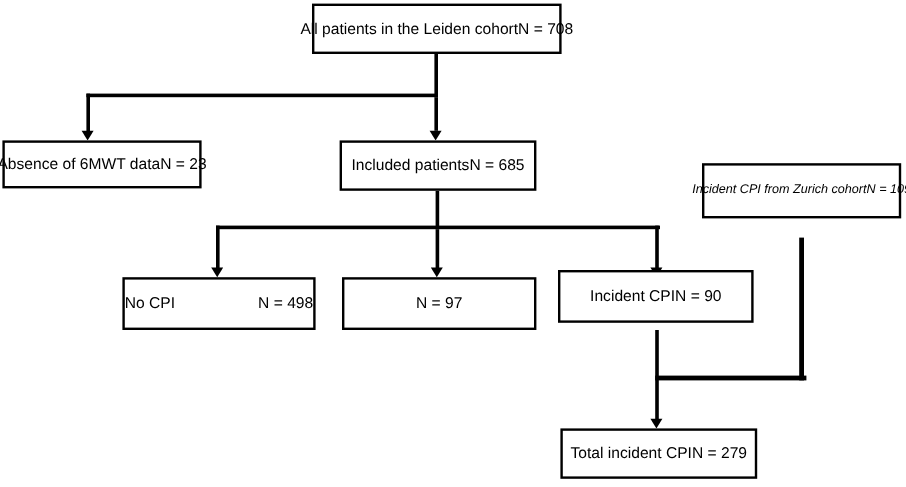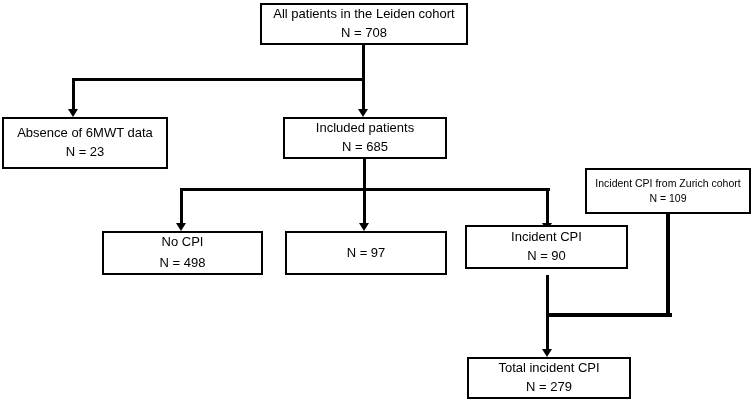--- a/index.html
+++ b/index.html
@@ -15,34 +15,34 @@
     background: #ffffff;
     overflow: hidden;
   }
   .node {
     position: absolute;
     box-sizing: border-box;
     border: 2px solid #000000;
     background: #ffffff;
     color: #000000;
     display: flex;
-    flex-direction: column;
+    flex-direction: row;
     align-items: center;
     justify-content: center;
     text-align: center;
     font-size: 13px;
     line-height: 1.45;
   }
   .node .line1, .node .line2 { white-space: nowrap; }
 
   
   .n-all       { left: 260px; top: 3px;   width: 208px; height: 42px; }
-  .n-absence   { left: 2px;   top: 117px; width: 166px; height: 52px; align-items: center; }
+  .n-absence   { left: 2px;   top: 117px; width: 166px; height: 40px; align-items: center; }
   .n-included  { left: 283px; top: 117px; width: 164px; height: 42px; text-align: center; }
-  .n-zurich    { left: 585px; top: 168px; width: 166px; height: 46px; font-size: 10.5px; }
+  .n-zurich    { left: 585px; top: 136px; width: 166px; height: 46px; font-size: 10.5px; font-style: italic; }
   .n-nocpi     { left: 102px; top: 231px; width: 161px; height: 44px; justify-content: space-between; }
   .n-prevalent { left: 285px; top: 231px; width: 162px; height: 44px; }
   .n-incident  { left: 465px; top: 225px; width: 163px; height: 44px; }
   .n-total     { left: 467px; top: 357px; width: 164px; height: 42px; text-align: right; }
 
   
   .line {
     position: absolute;
     background: #000000;
   }

